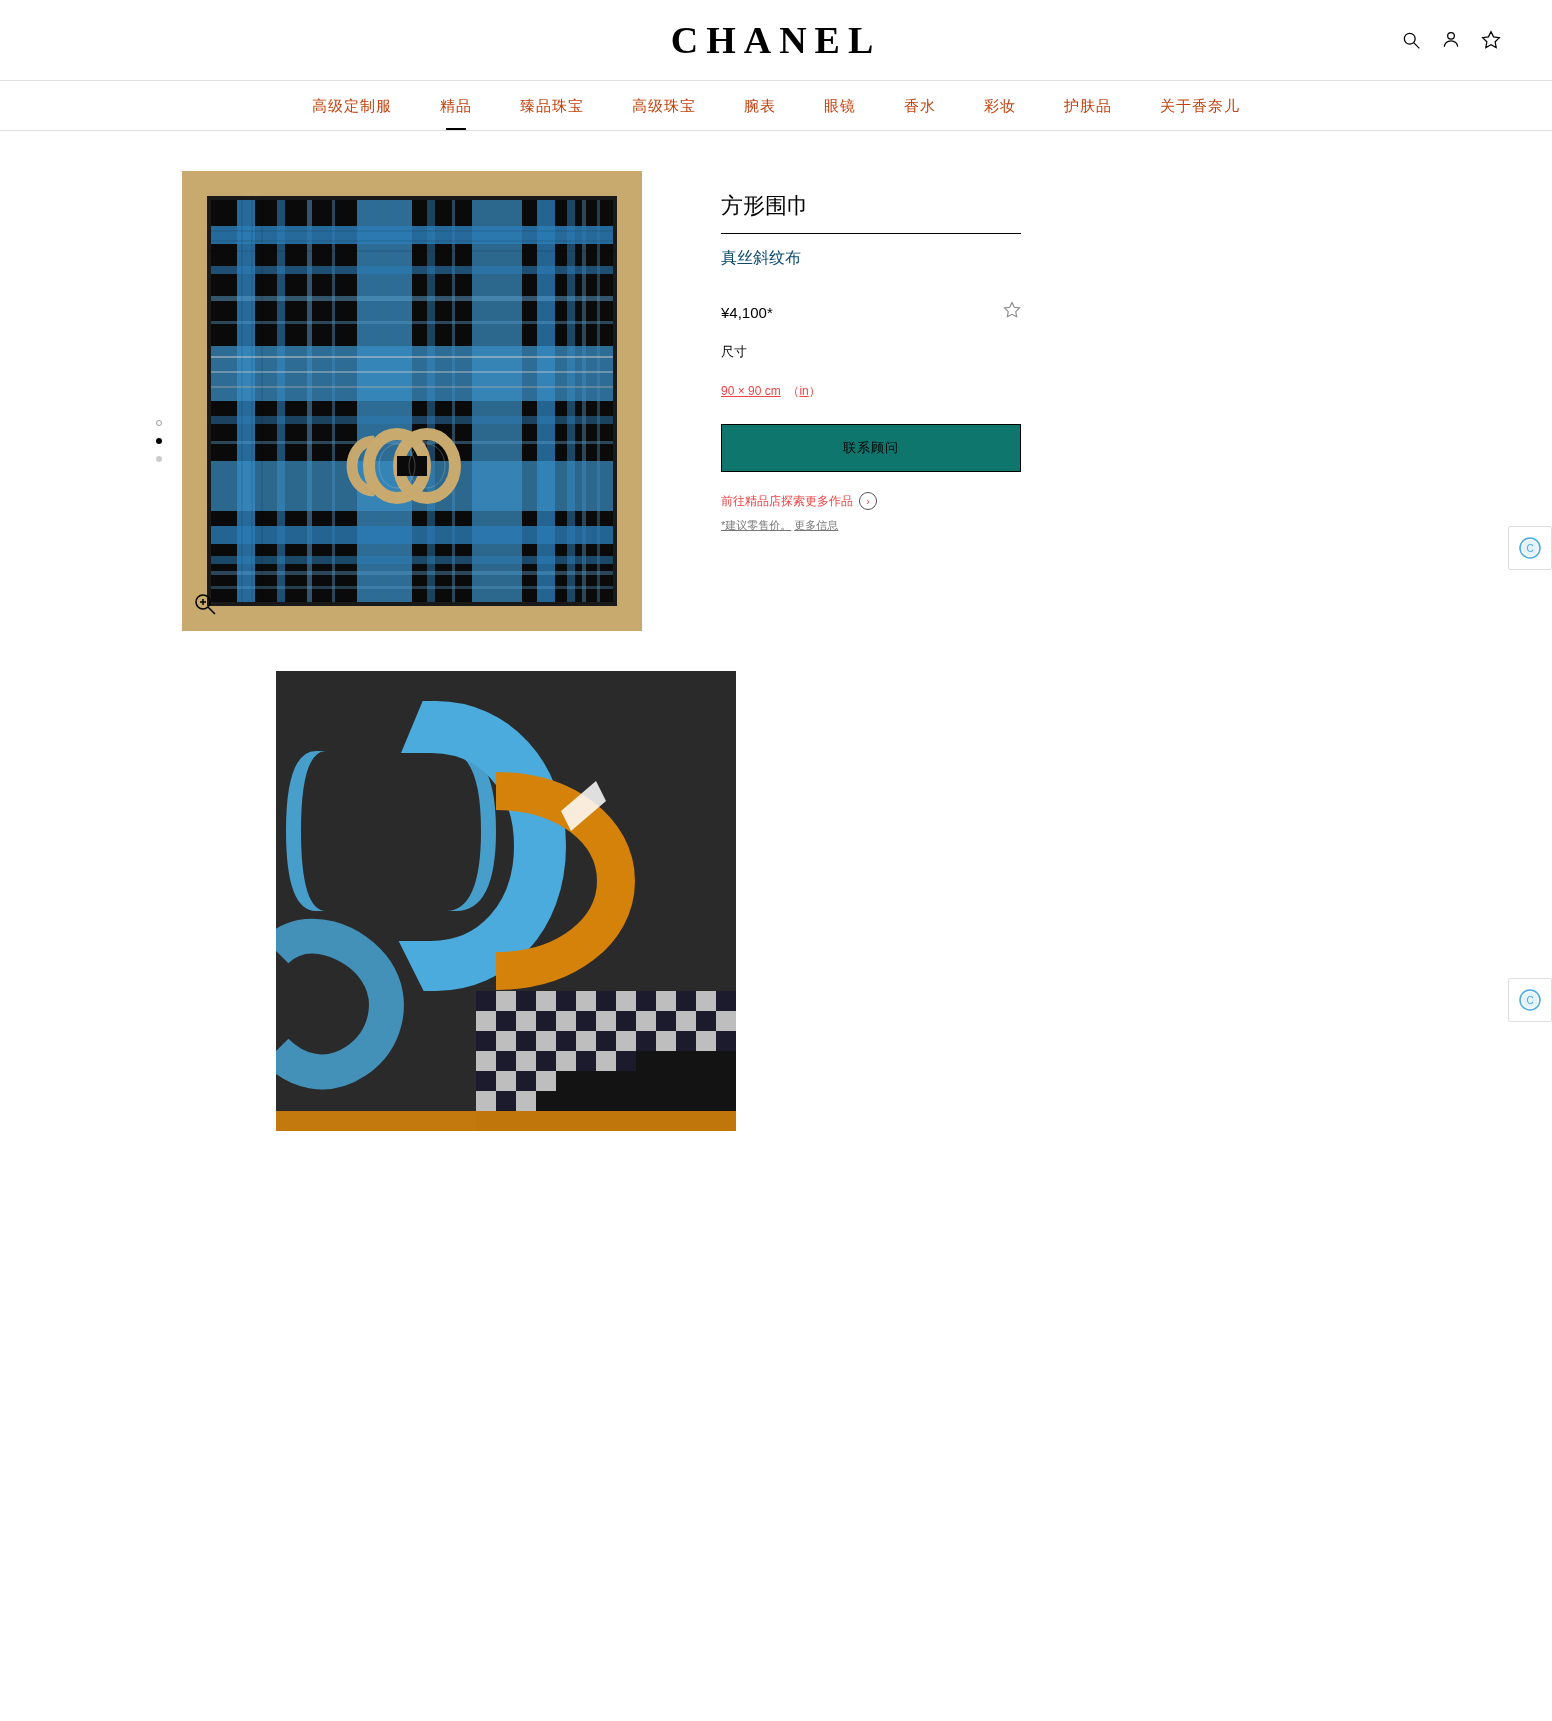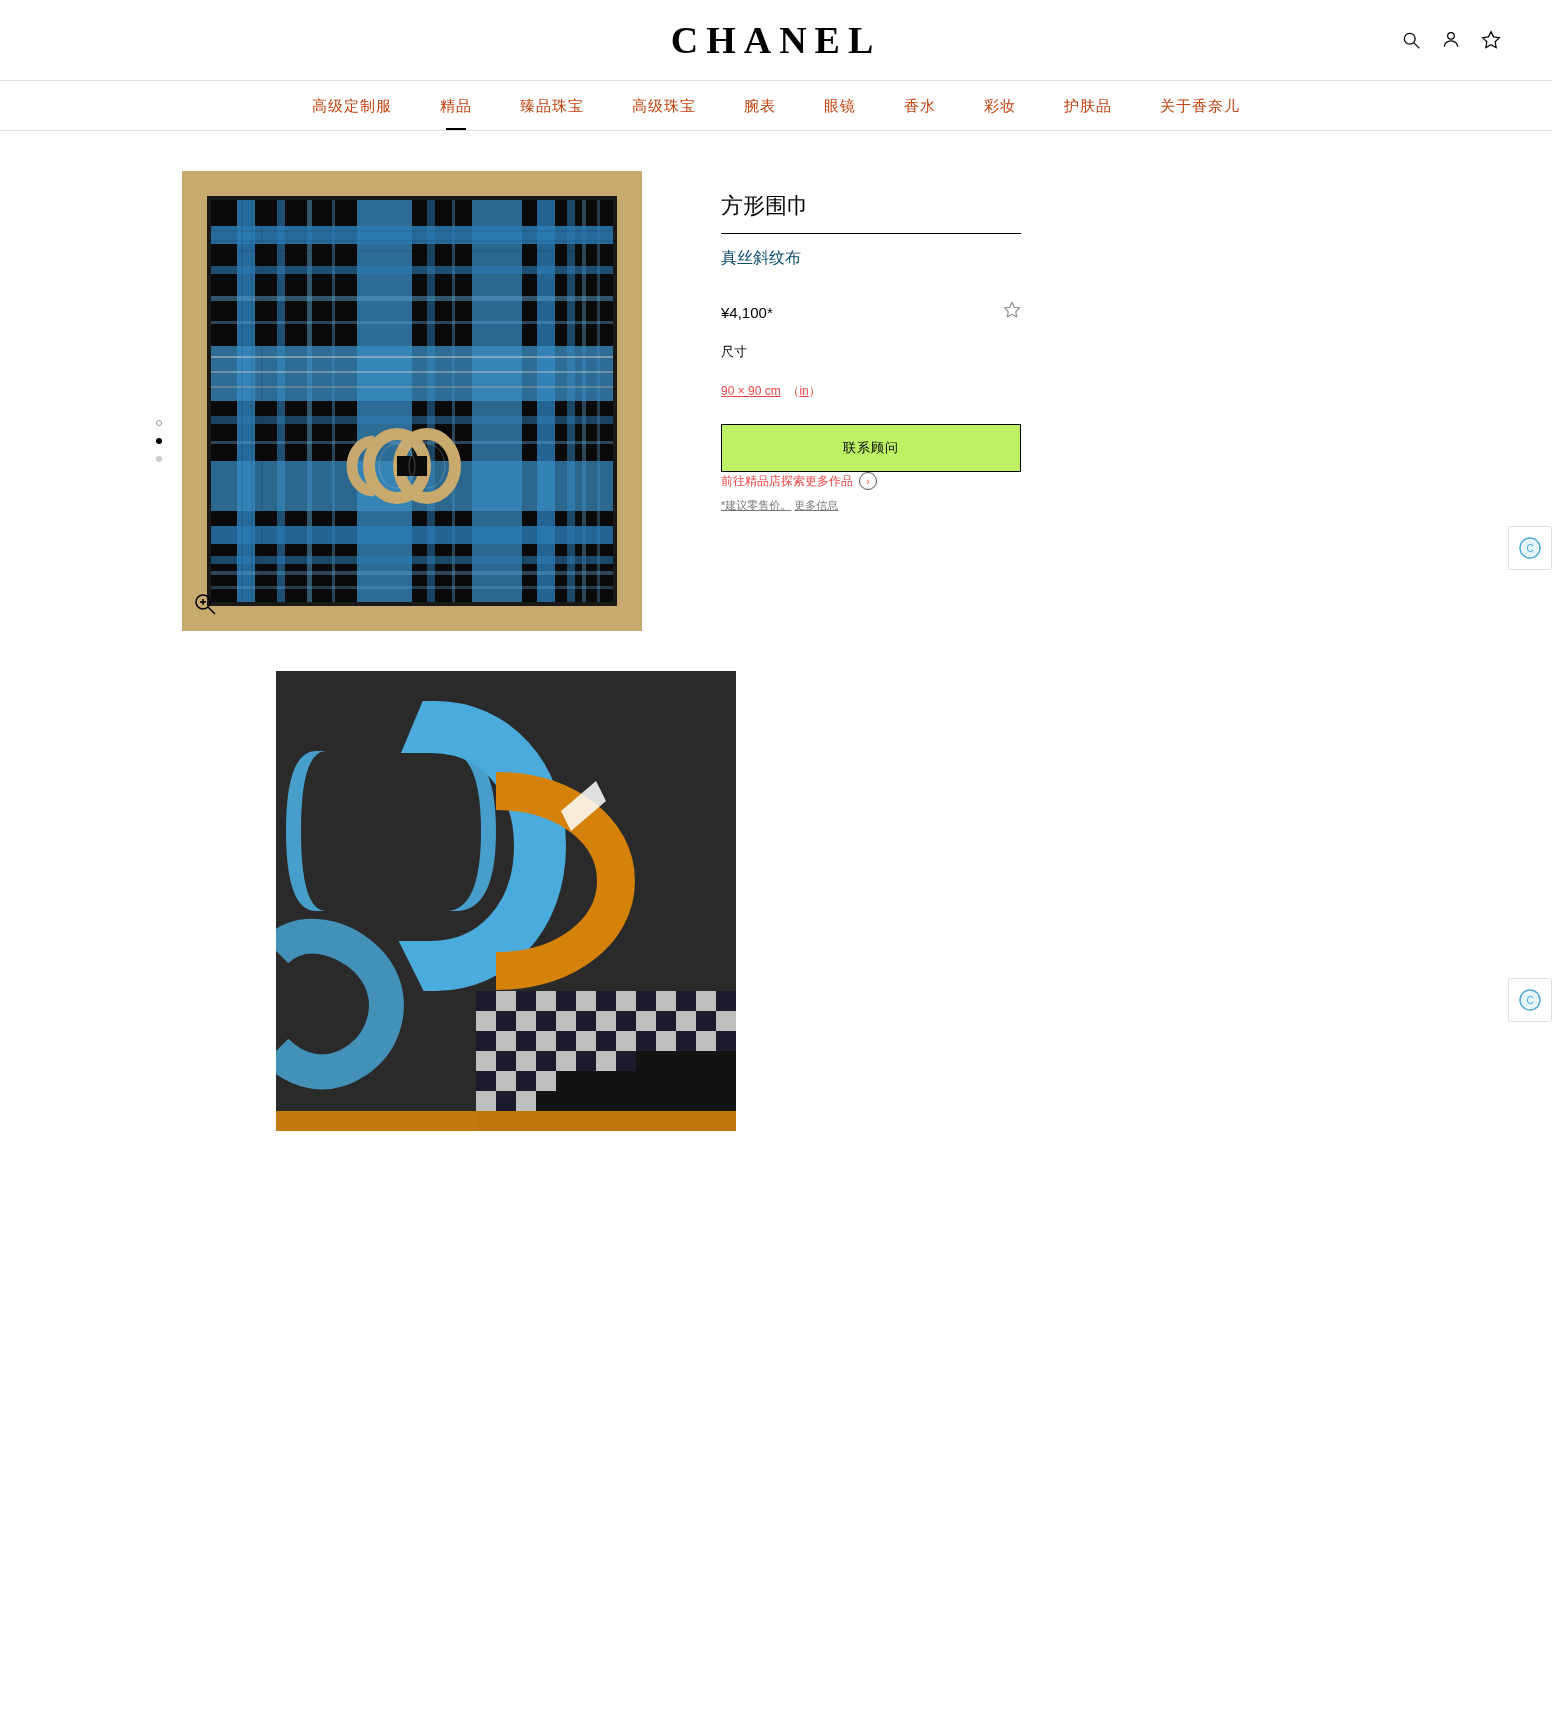--- a/index.html
+++ b/index.html
@@ -164,26 +164,27 @@
       margin-bottom: 24px;
     }
     .size-value span {
       text-decoration: underline;
       cursor: pointer;
     }
     .contact-btn {
       display: block;
       width: 100%;
       padding: 14px;
-      background: #bef264;
+      background: #0f766e;
       border: 1px solid #000;
       text-align: center;
       font-size: 13px;
       letter-spacing: 1px;
       cursor: pointer;
+      margin-bottom: 20px;
     }
     .boutique-link {
       font-size: 12px;
       color: #ef4444;
       display: flex;
       align-items: center;
       gap: 6px;
       margin-bottom: 8px;
     }
     .boutique-link .circle-arrow {

